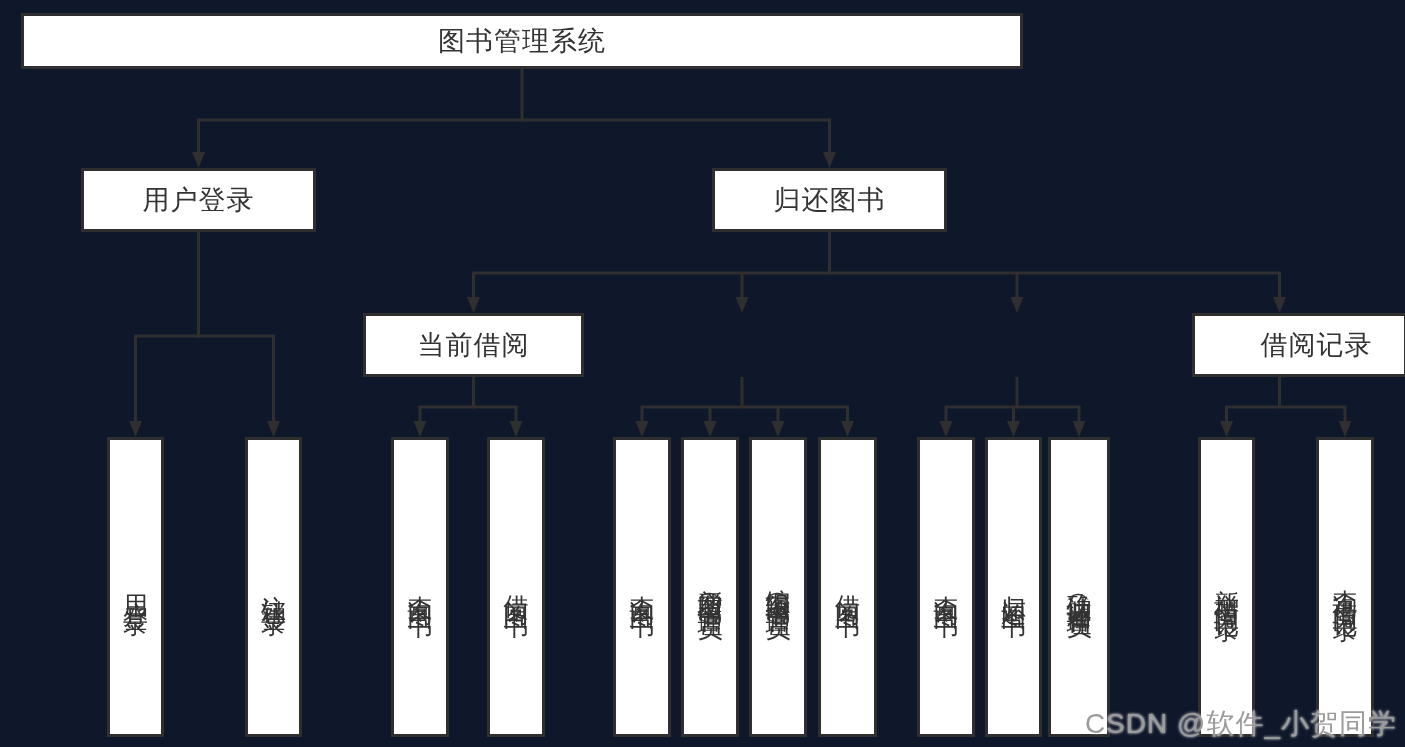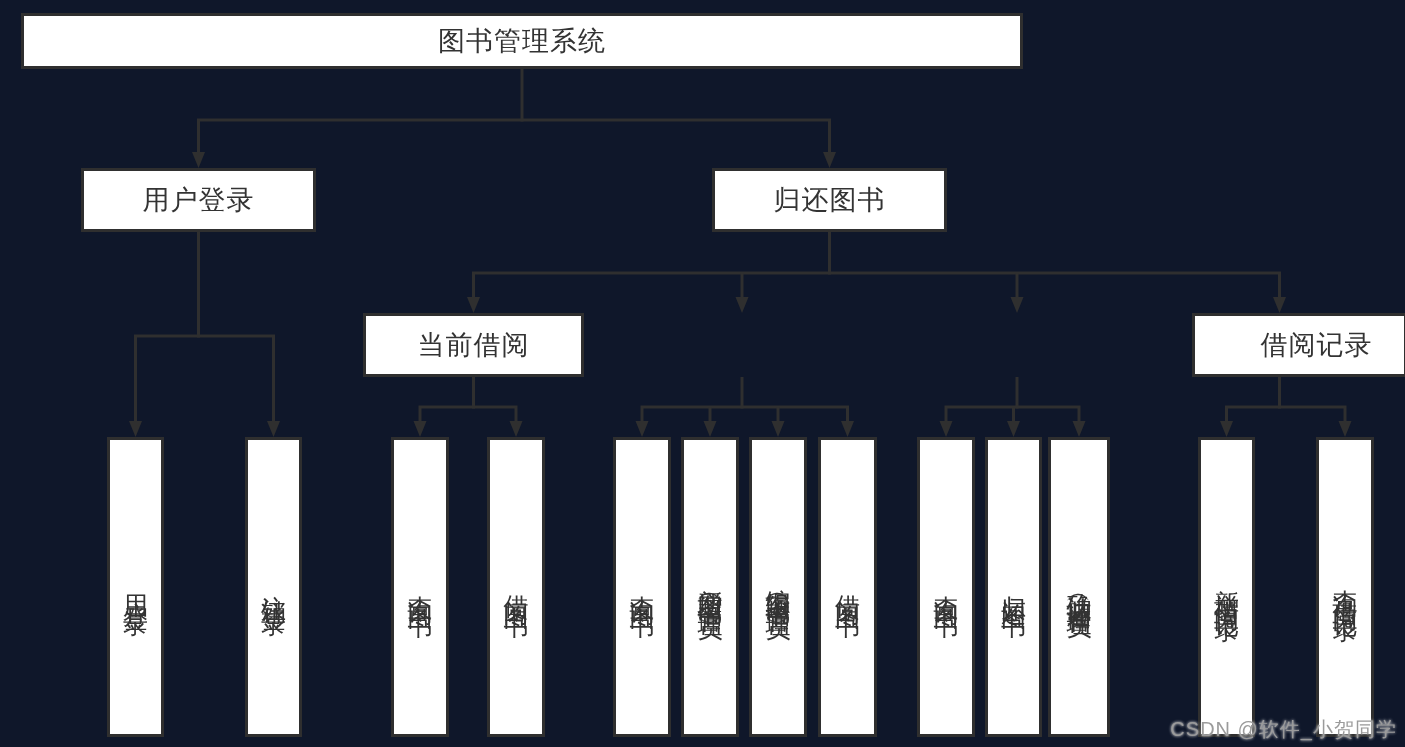--- a/index.html
+++ b/index.html
@@ -45,21 +45,21 @@
     text-orientation: mixed;
     font-size: 25px;
     letter-spacing: 6px;
     line-height: 1;
     color: #333333;
   }
   .watermark {
     position: absolute;
     right: 8px;
     bottom: 4px;
-    font-size: 20px;
+    font-size: 28px;
     color: #9b9b9b;
     letter-spacing: 1px;
     white-space: nowrap;
     z-index: 5;
     text-shadow: 0 0 3px #ffffff;
   }
 </style>
 </head>
 <body>
 

